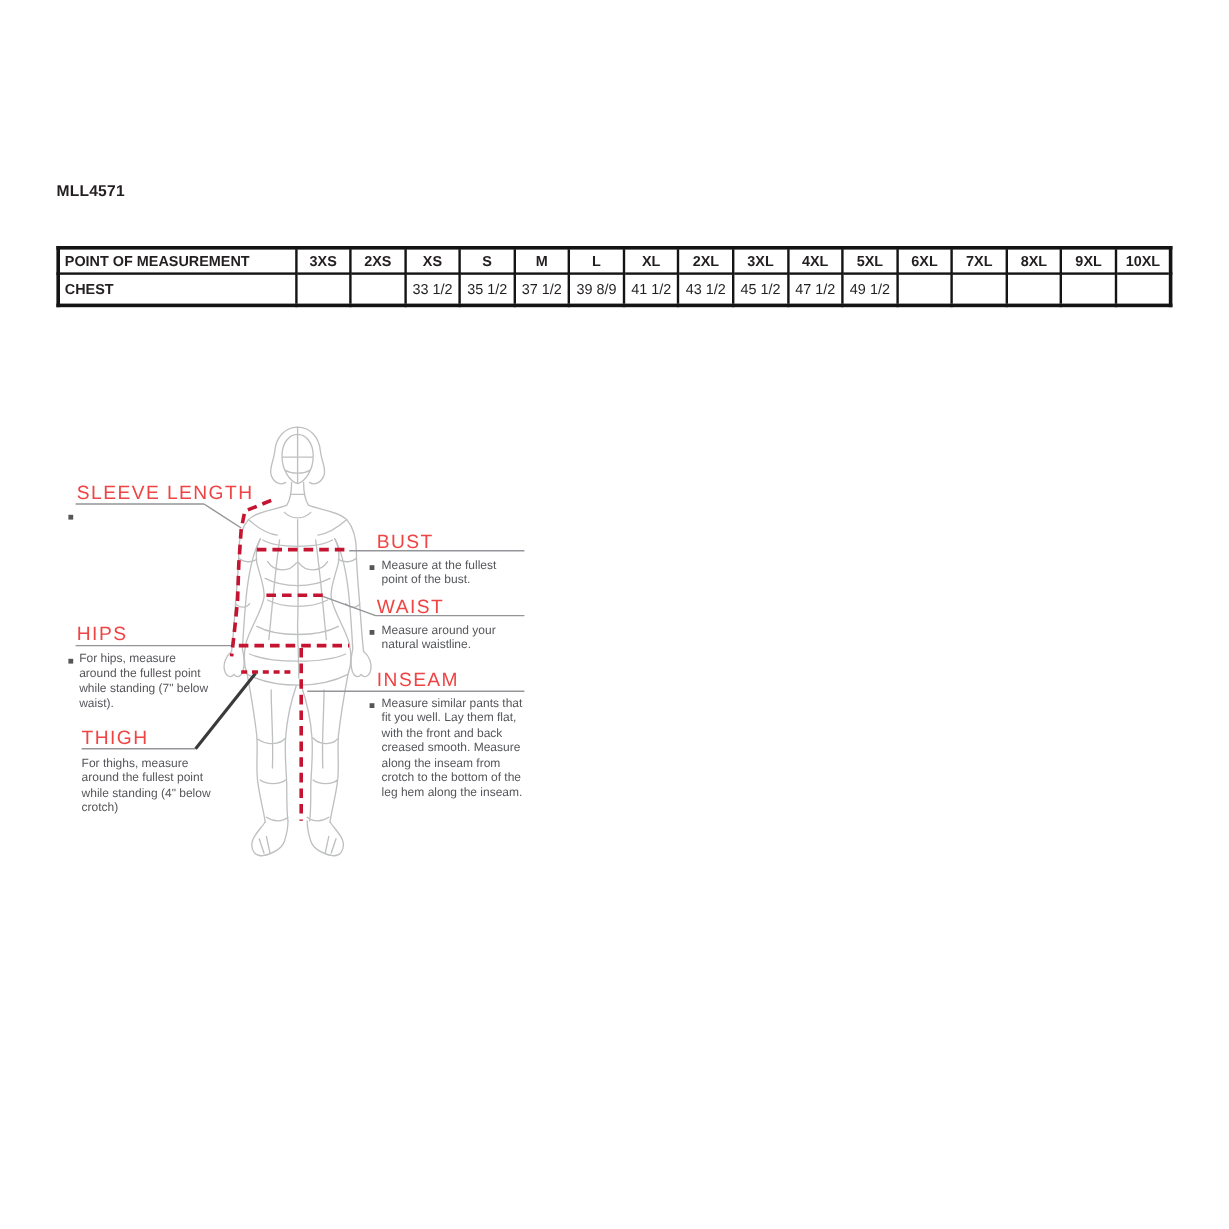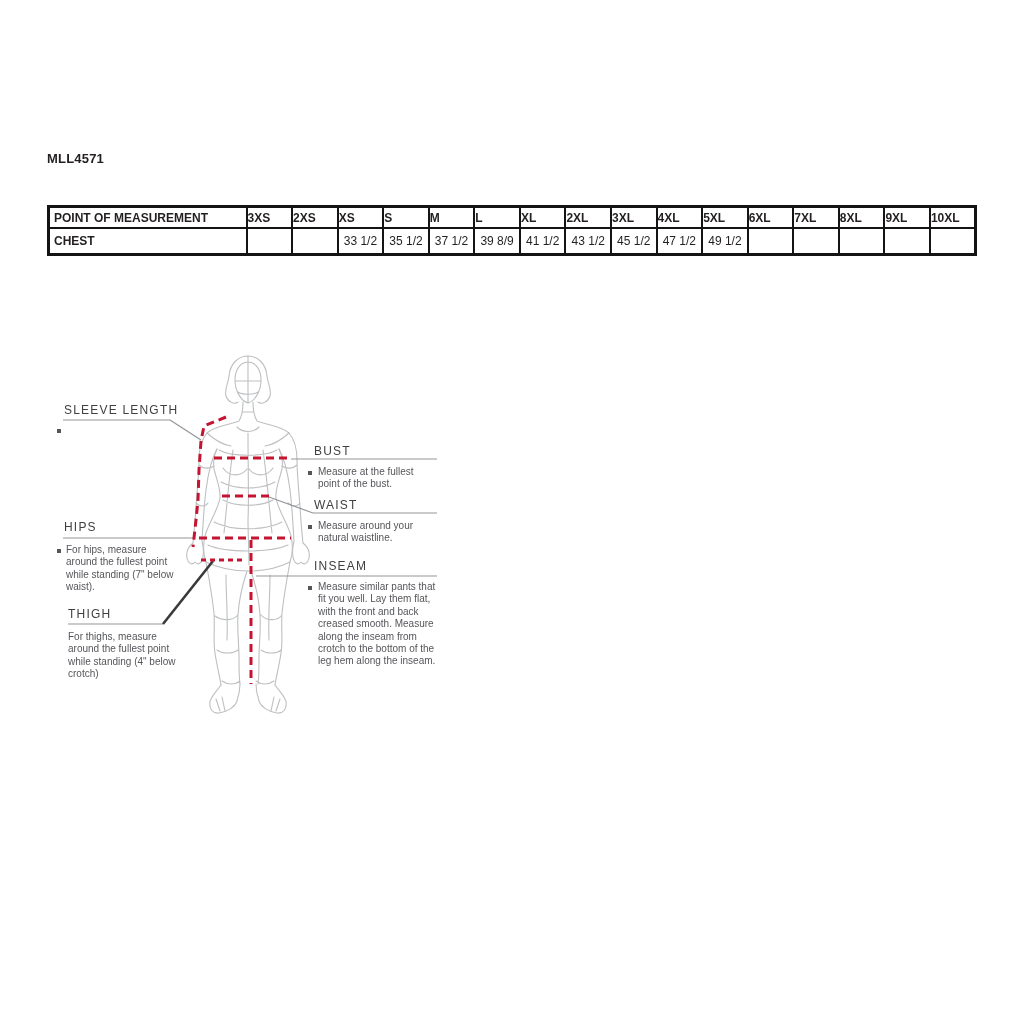--- a/index.html
+++ b/index.html
@@ -12,32 +12,32 @@
   }
   
   .size-table{
     position:absolute;left:47px;top:205px;width:930px;
     border-collapse:collapse;table-layout:fixed;border:3px solid #141414;
   }
   .size-table th,.size-table td{
     border:2px solid #141414;font-size:12px;padding:0;overflow:hidden;white-space:nowrap;
   }
   .size-table col.c-label{width:198px;}
-  .size-table thead th{height:19px;font-weight:bold;text-align:left;}
+  .size-table thead th{height:19px;font-weight:bold;text-align:center;}
   .size-table thead th.first{text-align:left;padding-left:4px;border-radius:6px;}
   .size-table tbody td{height:24px;text-align:center;font-weight:normal;}
   .size-table tbody td.row-label{text-align:left;padding-left:4px;font-weight:bold;border-radius:9px;}
   
   .note{
     position:absolute;left:47px;top:304px;font-size:12.5px;font-weight:bold;letter-spacing:.1px;
   }
   
   .diagram-svg{position:absolute;left:0;top:0;pointer-events:none;}
   .guide-heading{
-    position:absolute;font-size:12px;letter-spacing:1.2px;color:#404040;white-space:nowrap;
+    position:absolute;font-size:16px;letter-spacing:1.2px;color:#ef4444;white-space:nowrap;
   }
   .guide-desc{
     position:absolute;font-size:10px;line-height:12.4px;color:#55565a;
   }
   .bullet{
     position:absolute;width:4px;height:4px;background:#55565a;
   }
 </style>
 </head>
 <body>

